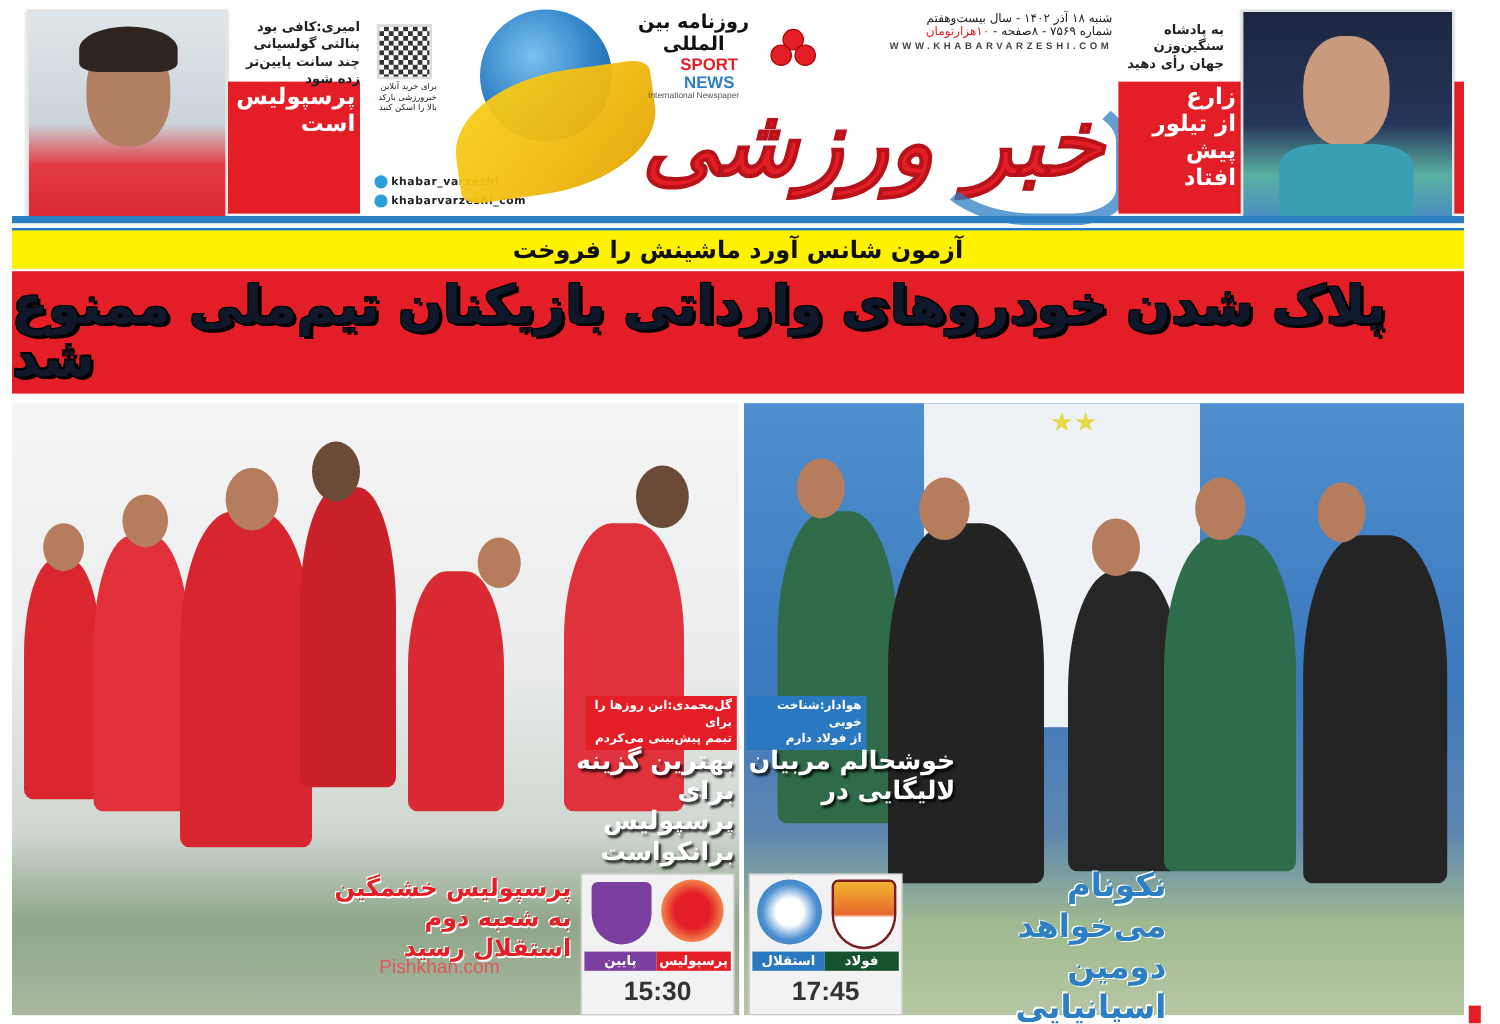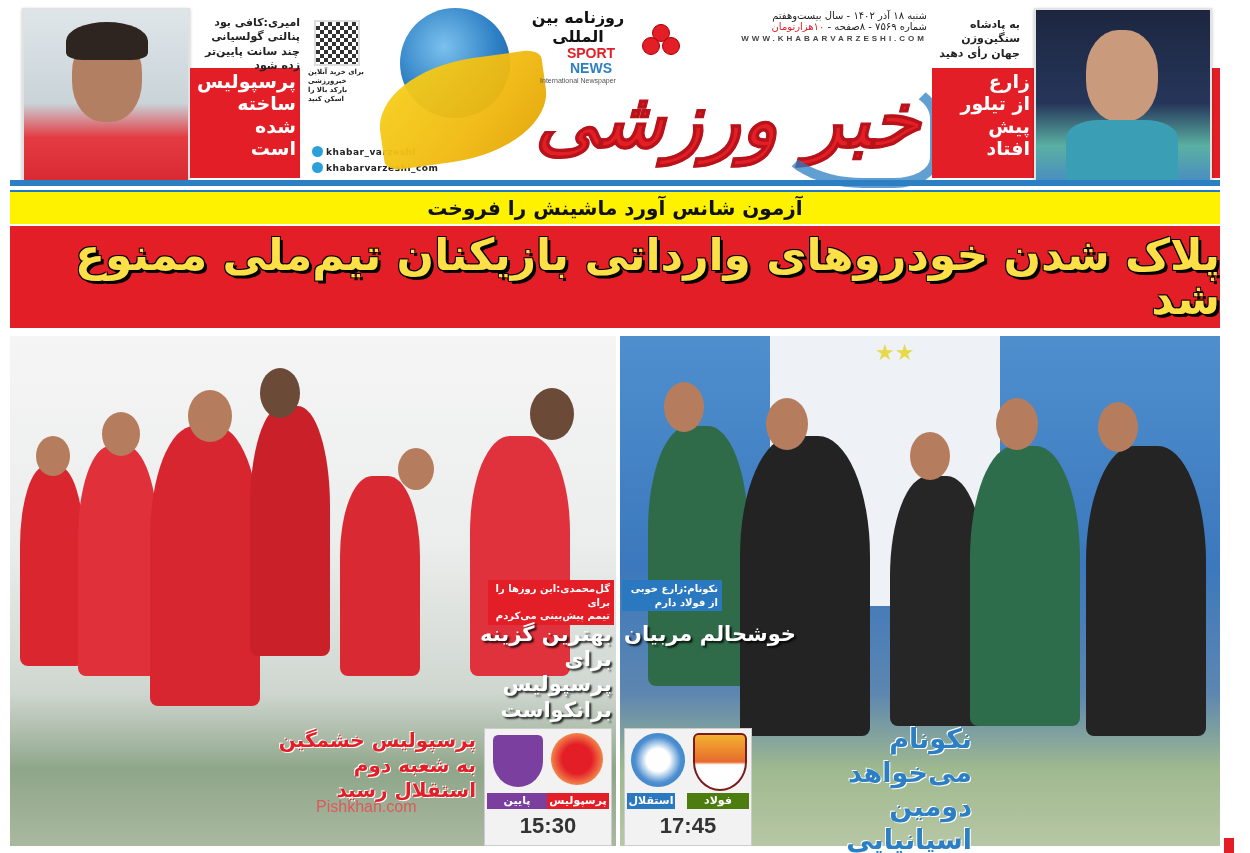--- a/index.html
+++ b/index.html
@@ -5,21 +5,21 @@
   html,body{margin:0;padding:0;}
   body{width:1250px;height:853px;background:#fff;position:relative;overflow:hidden;font-family:"DejaVu Sans",sans-serif;}
   .abs{position:absolute;}
   .photo-box{border:2px solid #e2e2e2;box-shadow:0 1px 3px rgba(0,0,0,.25);overflow:hidden;}
   .red-block{background:#e41e26;color:#fff;font-weight:bold;direction:rtl;text-align:right;line-height:1.18;}
   .kicker-small{color:#222;font-weight:bold;direction:rtl;text-align:right;font-size:11px;line-height:1.3;}
   .blue-rule{background:#2d7fc4;}
   
   .yellow-bar{background:#fff200;border-top:2px solid #1f78c8;}
   .main-red{background:#e41e26;}
-  .headline{color:#fde047;font-weight:bold;direction:rtl;text-align:right;font-size:44px;line-height:1;
+  .headline{color:#0f172a;font-weight:bold;direction:rtl;text-align:left;font-size:44px;line-height:1;
     text-shadow:3px 3px 0 #000,-1px -1px 0 #000,1px -1px 0 #000,-1px 1px 0 #000;}
   
   .photo-left{background:linear-gradient(180deg,#f4f5f4 0%,#eceeed 40%,#cfd6cf 70%,#8fa68a 85%,#a9b99f 100%);}
   .photo-right{background:linear-gradient(180deg,#4f8fce 0%,#3b78bd 45%,#5d86b0 70%,#9fb98f 85%,#b7c7a5 100%);}
   .player{position:absolute;border-radius:40% 40% 8px 8px;}
   .head{position:absolute;border-radius:50%;background:#b57d5e;}
   .tag-red{background:#e41e26;color:#fff;font-weight:bold;direction:rtl;text-align:right;font-size:10px;padding:2px 4px;line-height:1.35;}
   .tag-blue{background:#2a78c0;color:#fff;font-weight:bold;direction:rtl;text-align:right;font-size:10px;padding:2px 4px;line-height:1.35;}
   .big-white{color:#fff;font-weight:bold;direction:rtl;text-align:right;line-height:1.2;text-shadow:2px 2px 2px rgba(0,0,0,.8);}
   .big-red{color:#e41e26;font-weight:bold;direction:rtl;text-align:right;line-height:1.2;text-shadow:1px 1px 0 #fff,-1px -1px 0 #fff;}
@@ -31,27 +31,26 @@
 </style>
 </head>
 <body>
 
 <div class="abs photo-box" style="left:22px;top:8px;width:164px;height:170px;background:linear-gradient(180deg,#dfe6ea 0%,#c9d3d8 55%,#e43b43 75%,#d92a33 100%);">
   <div class="abs" style="left:48px;top:22px;width:70px;height:90px;border-radius:45%;background:#b37f62;"></div>
   <div class="abs" style="left:42px;top:12px;width:82px;height:38px;border-radius:50% 50% 20% 20%;background:#2e2520;"></div>
 </div>
 <div class="abs red-block" style="left:190px;top:68px;width:110px;height:110px;font-size:19px;padding:2px 4px;box-sizing:border-box;">
   <div>پرسپولیس</div>
-  <div>ساخته شده</div>
   <div>است</div>
 </div>
 <div class="abs kicker-small" style="left:192px;top:16px;width:108px;">امیری:کافی بود پنالتی گولسیانی چند سانت پایین‌تر زده شود</div>
 
 <div class="abs" style="left:314px;top:20px;width:42px;height:42px;background:repeating-conic-gradient(#333 0 25%,#fff 0 50%) 0 0/8px 8px;border:2px solid #ddd;"></div>
-<div class="abs" style="left:308px;top:68px;width:56px;font-size:7px;line-height:1.3;direction:rtl;text-align:left;font-weight:bold;color:#222;">برای خرید آنلاین خبرورزشی بارکد بالا را اسکن کنید</div>
+<div class="abs" style="left:308px;top:68px;width:56px;font-size:7px;line-height:1.3;direction:rtl;text-align:right;font-weight:normal;color:#222;">برای خرید آنلاین خبرورزشی بارکد بالا را اسکن کنید</div>
 
 <div class="abs" style="left:312px;top:146px;display:flex;align-items:center;gap:3px;">
   <span style="width:11px;height:11px;border-radius:50%;background:#2a9fd8;display:inline-block;"></span>
   <span style="font-size:9px;font-weight:bold;color:#222;letter-spacing:.5px;">khabar_varzeshi</span>
 </div>
 <div class="abs" style="left:312px;top:162px;display:flex;align-items:center;gap:3px;">
   <span style="width:11px;height:11px;border-radius:50%;background:#2a9fd8;display:inline-block;"></span>
   <span style="font-size:9px;font-weight:bold;color:#222;letter-spacing:.5px;">khabarvarzeshi_com</span>
 </div>
 
@@ -158,34 +157,35 @@
   <div class="head" style="left:146px;top:62px;width:42px;height:52px;"></div>
   <div class="player" style="left:270px;top:140px;width:95px;height:250px;background:#262626;"></div>
   <div class="head" style="left:290px;top:96px;width:40px;height:48px;"></div>
   <div class="player" style="left:350px;top:110px;width:110px;height:280px;background:#2e6d4b;"></div>
   <div class="head" style="left:376px;top:62px;width:42px;height:52px;"></div>
   <div class="player" style="left:466px;top:110px;width:120px;height:290px;background:#242424;"></div>
   <div class="head" style="left:478px;top:66px;width:40px;height:50px;"></div>
 </div>
 
 <div class="abs tag-blue" style="left:622px;top:580px;width:92px;">
-  <div>نکونام:زارع خوبی</div>
+  <div>هوادار:شناخت خوبی</div>
   <div>از فولاد دارم</div>
 </div>
 <div class="abs big-white" style="left:622px;top:622px;width:174px;font-size:21px;">
   <div>خوشحالم مربیان</div>
+  <div>لالیگایی در</div>
 </div>
 
 <div class="abs big-blue" style="left:756px;top:722px;width:216px;font-size:27px;line-height:1.25;">
   <div>نکونام می‌خواهد</div>
   <div>دومین اسپانیایی</div>
 
 </div>
 
 <div class="abs match" style="left:624px;top:728px;width:126px;height:116px;">
   <div class="crest" style="left:68px;top:4px;width:50px;height:54px;border-radius:10% 10% 50% 50%;background:linear-gradient(180deg,#f2b230 0%,#e66a2c 50%,#fff 55%,#fff 100%);border:2px solid #7a1c1c;"></div>
   <div class="crest" style="left:6px;top:4px;width:54px;height:54px;background:radial-gradient(circle,#fff 30%,#4d8fd0 60%,#2a78c0 100%);"></div>
-  <div class="team-label" style="left:62px;top:64px;width:62px;background:#4d7c0f;">فولاد</div>
-  <div class="team-label" style="left:2px;top:64px;width:48px;background:#2a78c0;">استقلال</div>
+  <div class="team-label" style="left:62px;top:64px;width:62px;background:#14532d;">فولاد</div>
+  <div class="team-label" style="left:2px;top:64px;width:60px;background:#2a78c0;">استقلال</div>
   <div class="time" style="top:84px;">17:45</div>
 </div>
 
 <div class="abs" style="left:1224px;top:838px;width:10px;height:15px;background:#e41e26;"></div>
 
 </body></html>

